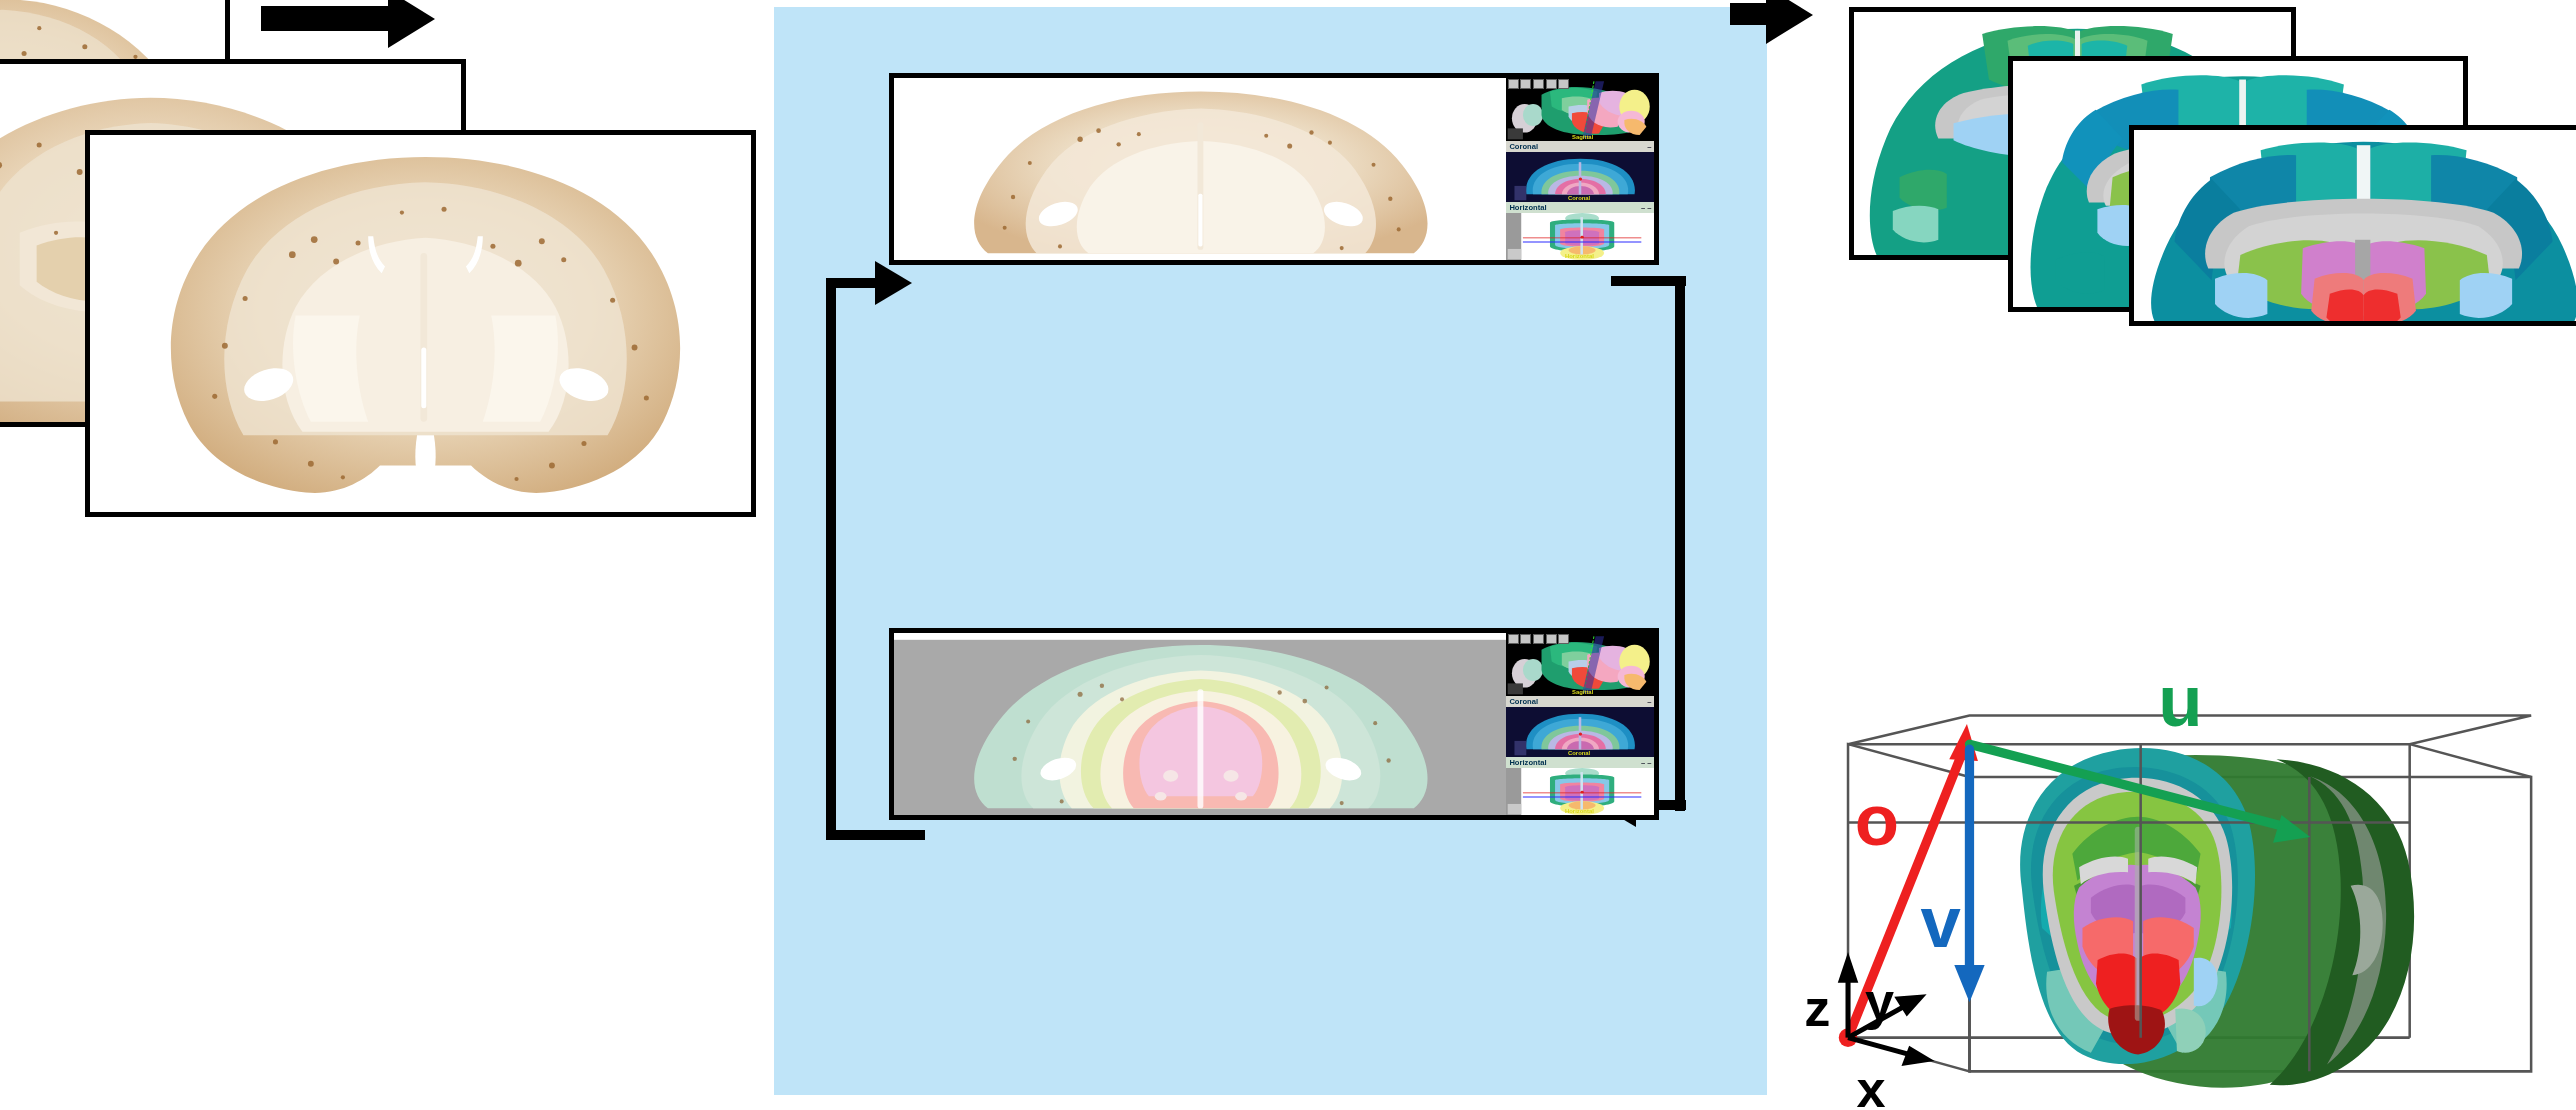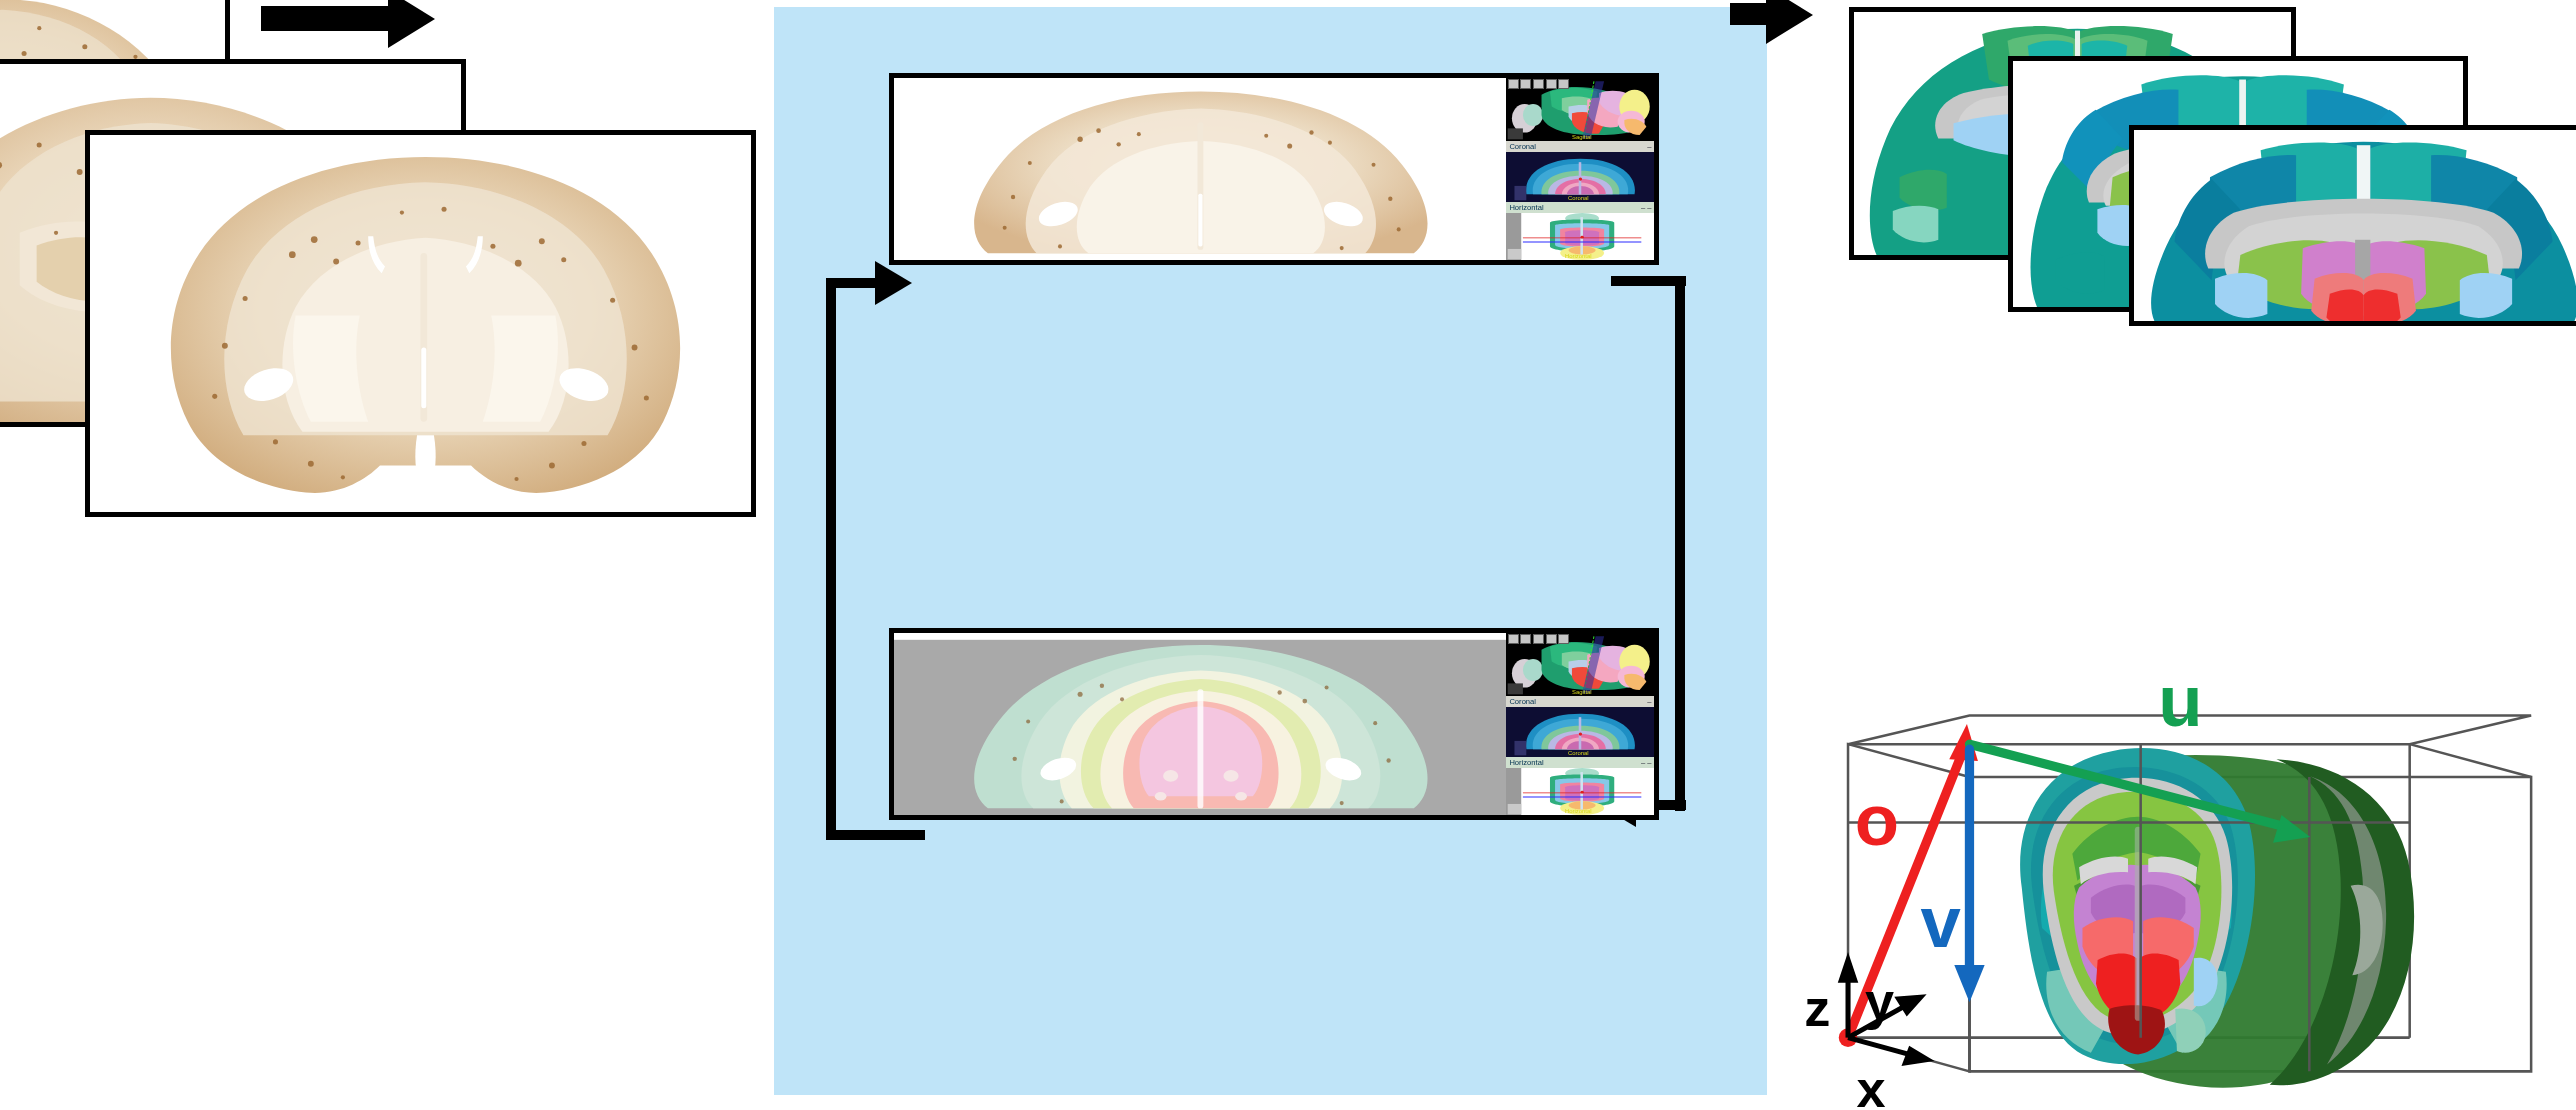--- a/index.html
+++ b/index.html
@@ -18,21 +18,21 @@
   .arrow-shaft{position:absolute;background:#000;}
   .arrow-head{position:absolute;width:0;height:0;}
   .ah-right{border-top:29px solid transparent;border-bottom:29px solid transparent;border-left:47px solid #000;}
   .ah-right-sm{border-top:22px solid transparent;border-bottom:22px solid transparent;border-left:37px solid #000;}
   .ah-left-sm{border-top:22px solid transparent;border-bottom:22px solid transparent;border-right:37px solid #000;}
 
   
   .swwin{position:absolute;border:5.9px solid #000;box-sizing:border-box;background:#fff;display:flex;}
   .sw-main{position:relative;flex:1 1 auto;overflow:hidden;}
   .sw-side{position:relative;width:148px;flex:0 0 148px;background:#9a9a9a;}
-  .sw-pane{position:absolute;left:0;right:0;overflow:hidden;}
+  .sw-pane{position:absolute;left:0;right:0;overflow:hidden;font-weight:bold;}
   .sw-pane-title{position:absolute;left:0;right:0;top:0;height:11px;font-size:7.6px;line-height:11px;
       padding-left:3.4px;color:#00304f;box-sizing:border-box;overflow:hidden;white-space:nowrap;}
   .sw-pane-body{position:absolute;left:0;right:0;bottom:0;top:11px;overflow:hidden;}
   .sw-toolbar{position:absolute;top:0.8px;left:1.7px;height:11px;display:flex;gap:1.7px;z-index:4;}
   .sw-tb-btn{width:11px;height:10px;background:#c6c6c6;border:0.8px solid #606060;box-sizing:border-box;}
   .sw-pane-min{position:absolute;right:2.5px;top:0.8px;font-size:7.6px;line-height:9.3px;color:#223;}
   .tinylabel{position:absolute;font-size:5.9px;color:#d8d81a;z-index:5;white-space:nowrap;}
 
   
   .box3d{position:absolute;}

